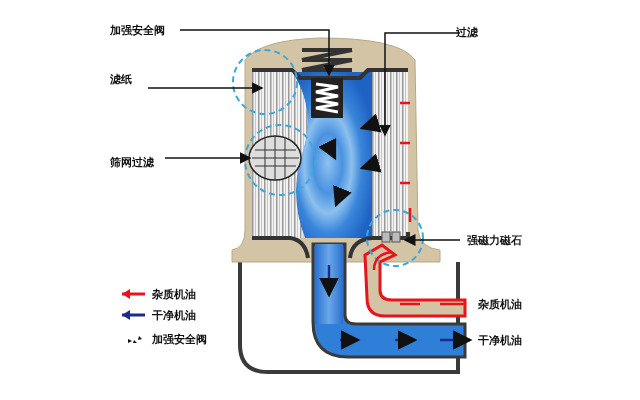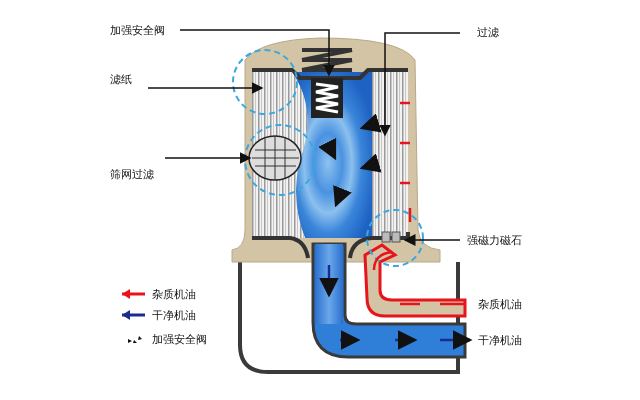--- a/index.html
+++ b/index.html
@@ -1,18 +1,18 @@
 <!DOCTYPE html>
 <html><head>
 <meta charset="utf-8">
 <style>
   html, body { margin: 0; padding: 0; background: #ffffff; }
   body { width: 640px; height: 400px; position: relative; overflow: hidden; font-family: "DejaVu Sans", sans-serif; }
   svg { position: absolute; left: 0; top: 0; }
-  .lbl { position: absolute; font-size: 11px; color: #111; font-weight: normal; white-space: nowrap; line-height: 13px; }
+  .lbl { position: absolute; font-size: 11px; color: #111; font-weight: bold; white-space: nowrap; line-height: 13px; }
 </style>
 </head>
 <body>
 
 <svg width="640" height="400" viewBox="0 0 640 400">
   <defs>
     <radialGradient id="swirl" cx="0.45" cy="0.55" r="0.6">
       <stop offset="0" stop-color="#8ec2f0"></stop>
       <stop offset="0.3" stop-color="#4a92e0"></stop>
       <stop offset="0.5" stop-color="#8cc0ee"></stop>
@@ -120,22 +120,22 @@
   <path d="M122,315 L130,310 L130,320 z" fill="#1a2d8f"></path>
   <g fill="#111">
     <path d="M128,339 l4,2 l-4,2z"></path>
       <path d="M134,340 l3,3 l-4,0z"></path>
       <path d="M139,336 l3,3 l-4,1z"></path>
   </g>
 </svg>
 
 <div class="lbl" style="left:110px;top:24px">加强安全阀</div>
 <div class="lbl" style="left:110px;top:73px">滤纸</div>
-<div class="lbl" style="left:110px;top:168px">筛网过滤</div>
-<div class="lbl" style="left:477px;top:26px">过滤</div>
+<div class="lbl" style="left:110px;top:156px">筛网过滤</div>
+<div class="lbl" style="left:456px;top:26px">过滤</div>
 <div class="lbl" style="left:467px;top:234px">强磁力磁石</div>
 <div class="lbl" style="left:478px;top:298px">杂质机油</div>
 <div class="lbl" style="left:478px;top:334px">干净机油</div>
 
 <div>
   <div class="lbl" style="left:152px;top:288px">杂质机油</div>
   <div class="lbl" style="left:152px;top:309px">干净机油</div>
   <div class="lbl" style="left:152px;top:333px">加强安全阀</div>
 </div>
 

